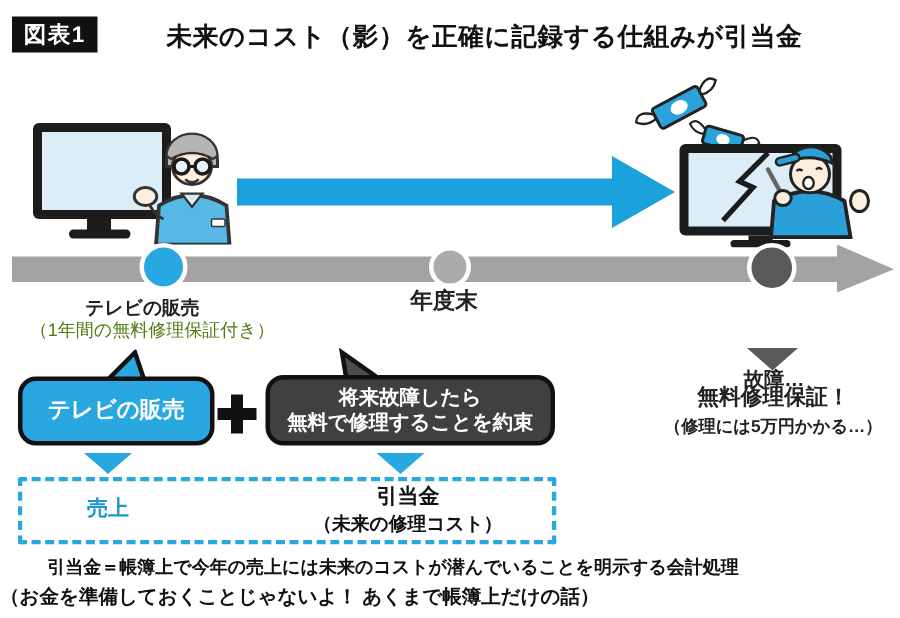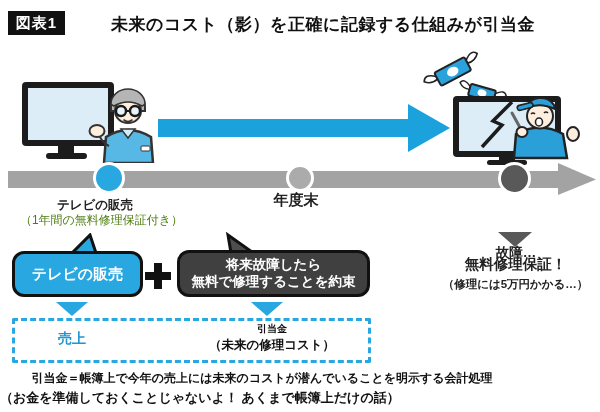--- a/index.html
+++ b/index.html
@@ -46,21 +46,21 @@
   .tri-down{width:0;height:0;border-left:16px solid transparent;border-right:16px solid transparent;}
   .tri-blue{border-top:14px solid #29a7e0;}
   .tri-gray{border-left:17px solid transparent;border-right:17px solid transparent;border-top:15px solid #595959;}
   
   .ledger{
     left:12px;top:318px;width:359px;height:45px;box-sizing:border-box;
     border:3px dashed #29a7e0;border-radius:2px;
   }
   .ledger-revenue{left:34px;top:330px;width:76px;text-align:center;font-weight:bold;font-size:14px;color:#1e96cf;}
   .ledger-provision{left:172px;top:322px;width:200px;text-align:center;font-weight:bold;color:#111;}
-  .ledger-provision .l1{font-size:10px;}
+  .ledger-provision .l1{font-size:14px;}
   .ledger-provision .l2{font-size:12.5px;margin-top:1px;}
   
   .warranty{left:428px;top:255px;width:175px;text-align:center;color:#222;}
   .warranty .w1{font-size:14.5px;font-weight:bold;}
   .warranty .w2{font-size:11.5px;font-weight:bold;margin-top:3px;}
   
   .footer1{left:0;top:370px;width:524px;text-align:center;font-size:12px;font-weight:bold;color:#111;white-space:nowrap;}
   .footer2{left:0;top:389px;width:600px;text-align:left;font-size:13px;font-weight:bold;color:#111;white-space:nowrap;}
 </style>
 </head>

